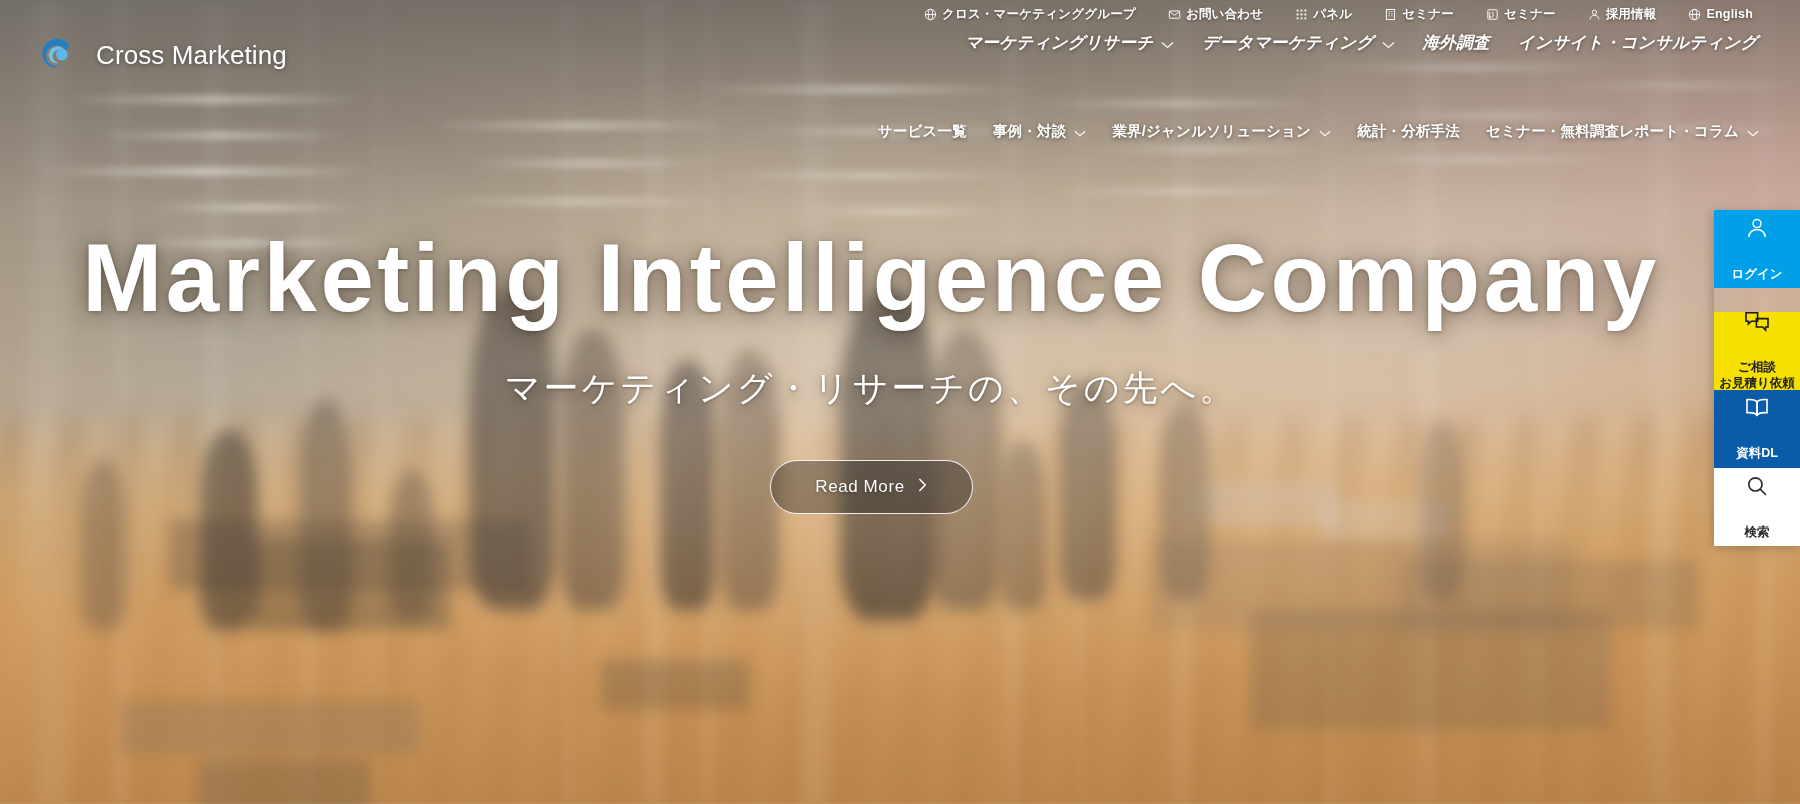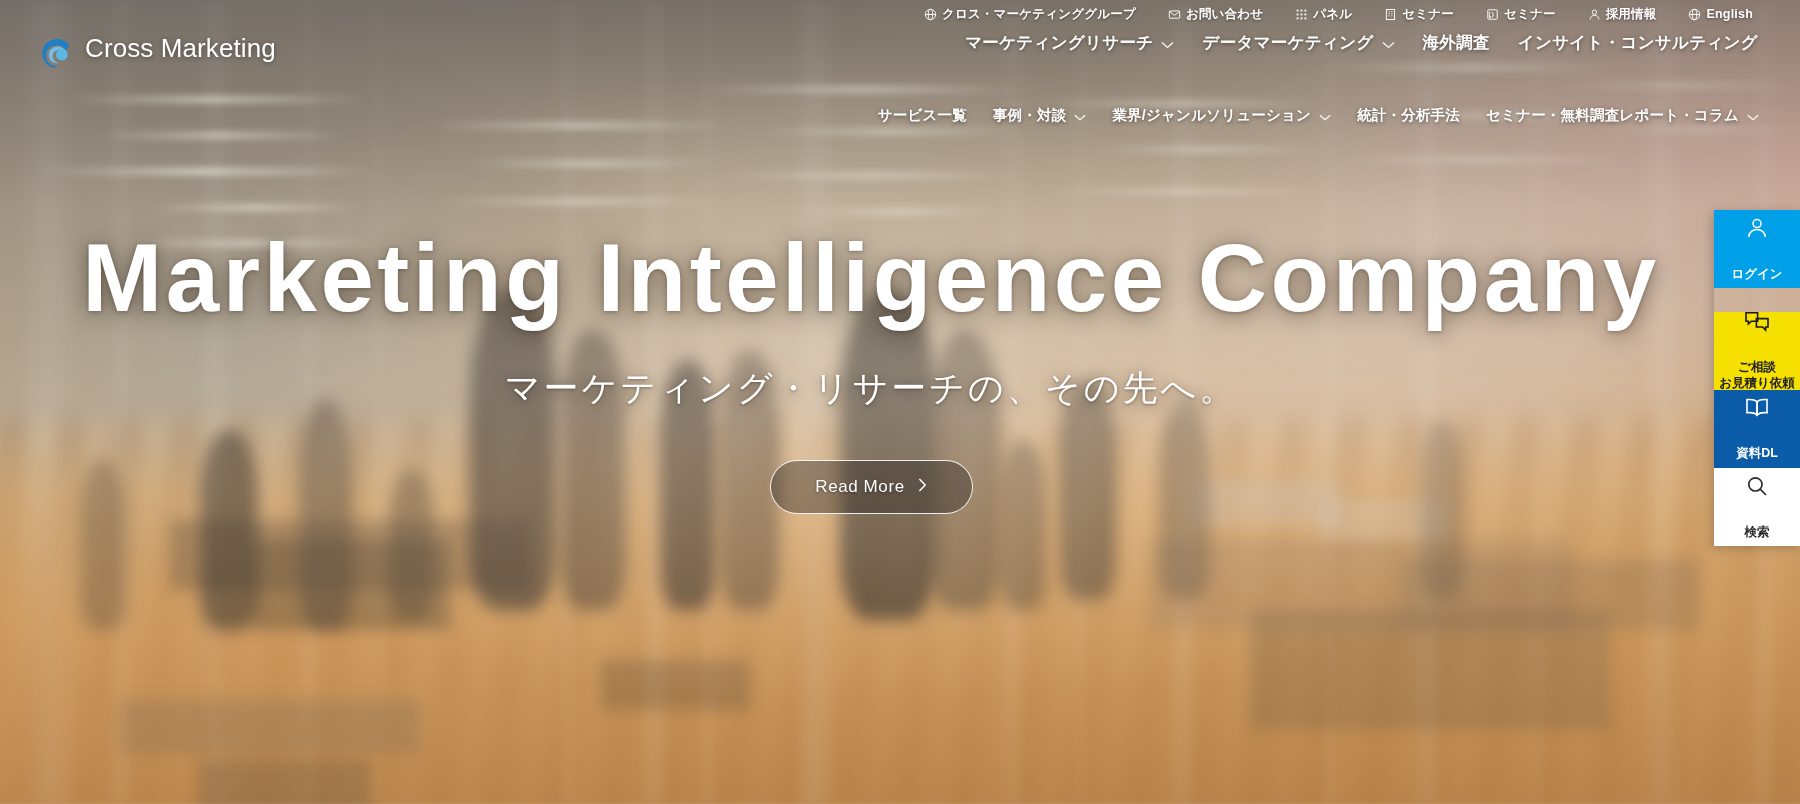--- a/index.html
+++ b/index.html
@@ -77,33 +77,33 @@
     color: #fff; font-size: 12.5px; font-weight: 700;
     padding: 0 11px; cursor: pointer; white-space: nowrap;
     text-shadow: 0 1px 3px rgba(0,0,0,0.45);
     letter-spacing: 0.2px;
   }
   .util-item svg { display: block; opacity: 0.95; }
 
   
   .logo {
     position: absolute; left: 36px; top: 33px; z-index: 40;
-    display: flex; gap: 9px; cursor: pointer;
+    display: flex; align-items: center; gap: 20px; cursor: pointer;
   }
   .logo-text {
     color: #fff; font-size: 26px; font-weight: 400; letter-spacing: 0.1px;
     text-shadow: 0 1px 5px rgba(0,0,0,0.4);
   }
 
   
   .mainnav { position: absolute; top: 32px; right: 28px; z-index: 40; }
   .nav-row {
     display: flex; justify-content: flex-end; align-items: center;
   }
-  .nav-row1 { margin-bottom: 6px; }
+  .nav-row1 { margin-bottom: 22px; font-style: italic; }
   .nav-item {
     display: flex; align-items: center; gap: 8px;
     color: #fff; font-weight: 700; white-space: nowrap; cursor: pointer;
     text-shadow: 0 1px 4px rgba(0,0,0,0.5);
   }
   .nav-row1 .nav-item { font-size: 16.5px; padding: 0 14px; letter-spacing: 0.3px; }
   .nav-row2 .nav-item { font-size: 14.5px; padding: 0 13px; letter-spacing: 0.2px; margin-top: 46px; }
   .chev { display: inline-block; opacity: 0.95; }
 
   

